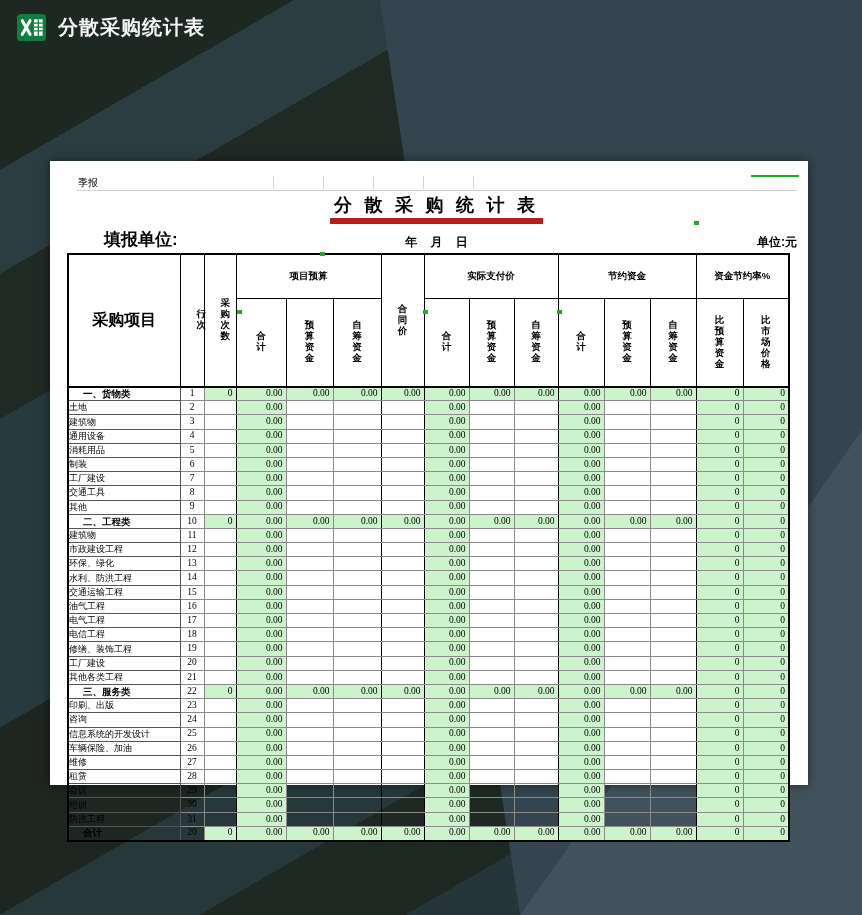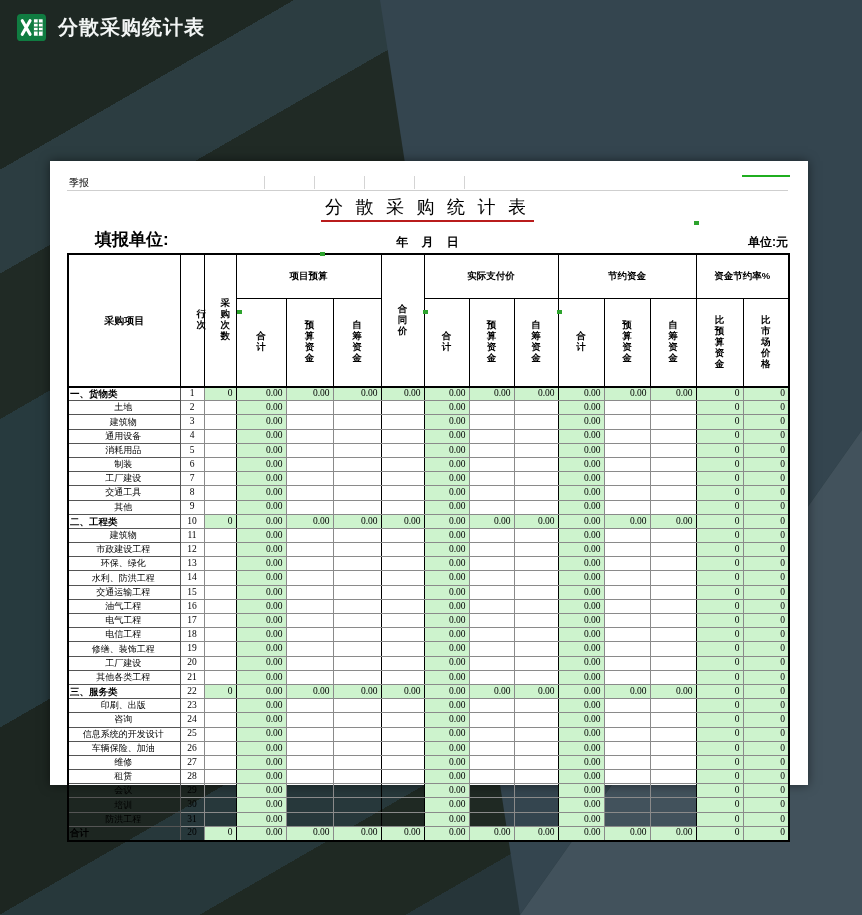--- a/index.html
+++ b/index.html
@@ -17,53 +17,53 @@
   .bg-light{position:absolute;inset:0;background:#42525c;
     clip-path:polygon(100% 430px, 100% 100%, 520px 100%);}
 
   
   .titlebar{position:absolute;left:16px;top:12px;display:flex;align-items:center;gap:11px;z-index:3;}
   .app-title{color:#f2f5f4;font-size:20px;font-weight:bold;letter-spacing:1px;}
 
   
   .sheet{position:absolute;left:50px;top:161px;width:758px;height:624px;background:#ffffff;
          z-index:2;color:#000;box-shadow:0 0 10px rgba(0,0,0,.5);}
-  .info{position:relative;margin-left:17px;width:721px;}
+  .info{position:relative;margin-left:26px;width:721px;}
   .corner-row{position:relative;height:14px;margin-top:15px;border-bottom:1px solid #cfcfcf;
               font-size:10px;line-height:14px;padding-left:2px;}
   .vt{position:absolute;width:1px;height:13px;top:0;background:#d4d4d4;}
   .sel-line{position:absolute;left:675px;top:-1px;width:48px;height:2px;background:#1fae1f;}
   .title-row{height:35px;display:flex;align-items:center;justify-content:center;}
-  .sheet-title{font-size:18px;font-weight:normal;letter-spacing:4px;
-               border-bottom:2px solid #b91c1c;padding:0 4px 1px 4px;
+  .sheet-title{font-size:18px;font-weight:bold;letter-spacing:4px;
+               border-bottom:6px solid #b91c1c;padding:0 4px 1px 4px;
                font-family:"Liberation Serif",serif;}
   .gap-row{height:7px;}
   .unit-row{position:relative;height:20px;font-size:11px;}
   .fill-unit{position:absolute;left:28px;bottom:2px;font-weight:bold;font-size:17px;}
   .date-label{position:absolute;left:50%;transform:translateX(-50%);bottom:2px;
               font-weight:bold;font-size:12px;white-space:pre;}
   .unit-label{position:absolute;right:0;bottom:2px;font-weight:bold;font-size:12px;}
 
   
   table{border-collapse:collapse;table-layout:fixed;width:721px;margin-left:17px;
         border:2px solid #000;}
   th{border:1px solid #000;font-weight:bold;text-align:center;vertical-align:middle;
      white-space:pre-line;font-size:9.5px;padding:16px;line-height:1.15;background:#fff;}
   thead tr.group-row{height:22px;}
   thead tr.sub-row{height:34px;}
   thead{border-bottom:2px solid #000;}
   tbody tr{height:14.2px;}
   td{border:1px solid #8a8a8a;padding:0;font-size:9px;line-height:1;overflow:hidden;}
-  td.label{text-align:center;padding-right:2px;border-color:#555;}
+  td.label{text-align:left;padding-right:2px;border-color:#555;}
   td.rno{text-align:center;font-family:"Liberation Serif",serif;font-size:9.5px;}
   td.num{text-align:right;padding-right:3px;font-family:"Liberation Serif",serif;font-size:9.5px;}
   td.filled{background:#cdf3cd;}
   .bR{border-right:1.5px solid #000 !important;}
   tr.section td, tr.total td{border-top:1.5px solid #000;}
-  tr.section td.label, tr.total td.label{text-align:left;font-weight:bold;padding-left:1px;font-size:9.5px;}
+  tr.section td.label, tr.total td.label{text-align:left;font-weight:bold;padding-left:14px;font-size:9.5px;}
   .tick{position:absolute;width:5px;height:4px;background:#2da32d;z-index:4;}
 </style>
 </head>
 <body>
 
 <div class="canvas">
 
   <div class="bg-gradient"></div>
   <div class="bg-cover"></div>
   <div class="bg-light"></div>
@@ -122,21 +122,21 @@
           <col style="width:45px">
           <col style="width:44px">
         <col style="width:46px">
           <col style="width:46px">
           <col style="width:46px">
         <col style="width:47px">
           <col style="width:46px">
       </colgroup>
       <thead>
         <tr class="group-row">
-          <th rowspan="2" style="font-size:10px">采购项目</th>
+          <th rowspan="2" style="font-size:16px">采购项目</th>
           <th rowspan="2">行
 次</th>
           <th rowspan="2" class="bR">采购
 次数</th>
           <th colspan="3" class="bR">项目预算</th>
           <th rowspan="2" class="bR">合同价</th>
           <th colspan="3" class="bR">实际支付价</th>
           <th colspan="3" class="bR">节约资金</th>
           <th colspan="2">资金节约率%</th>
         </tr>

